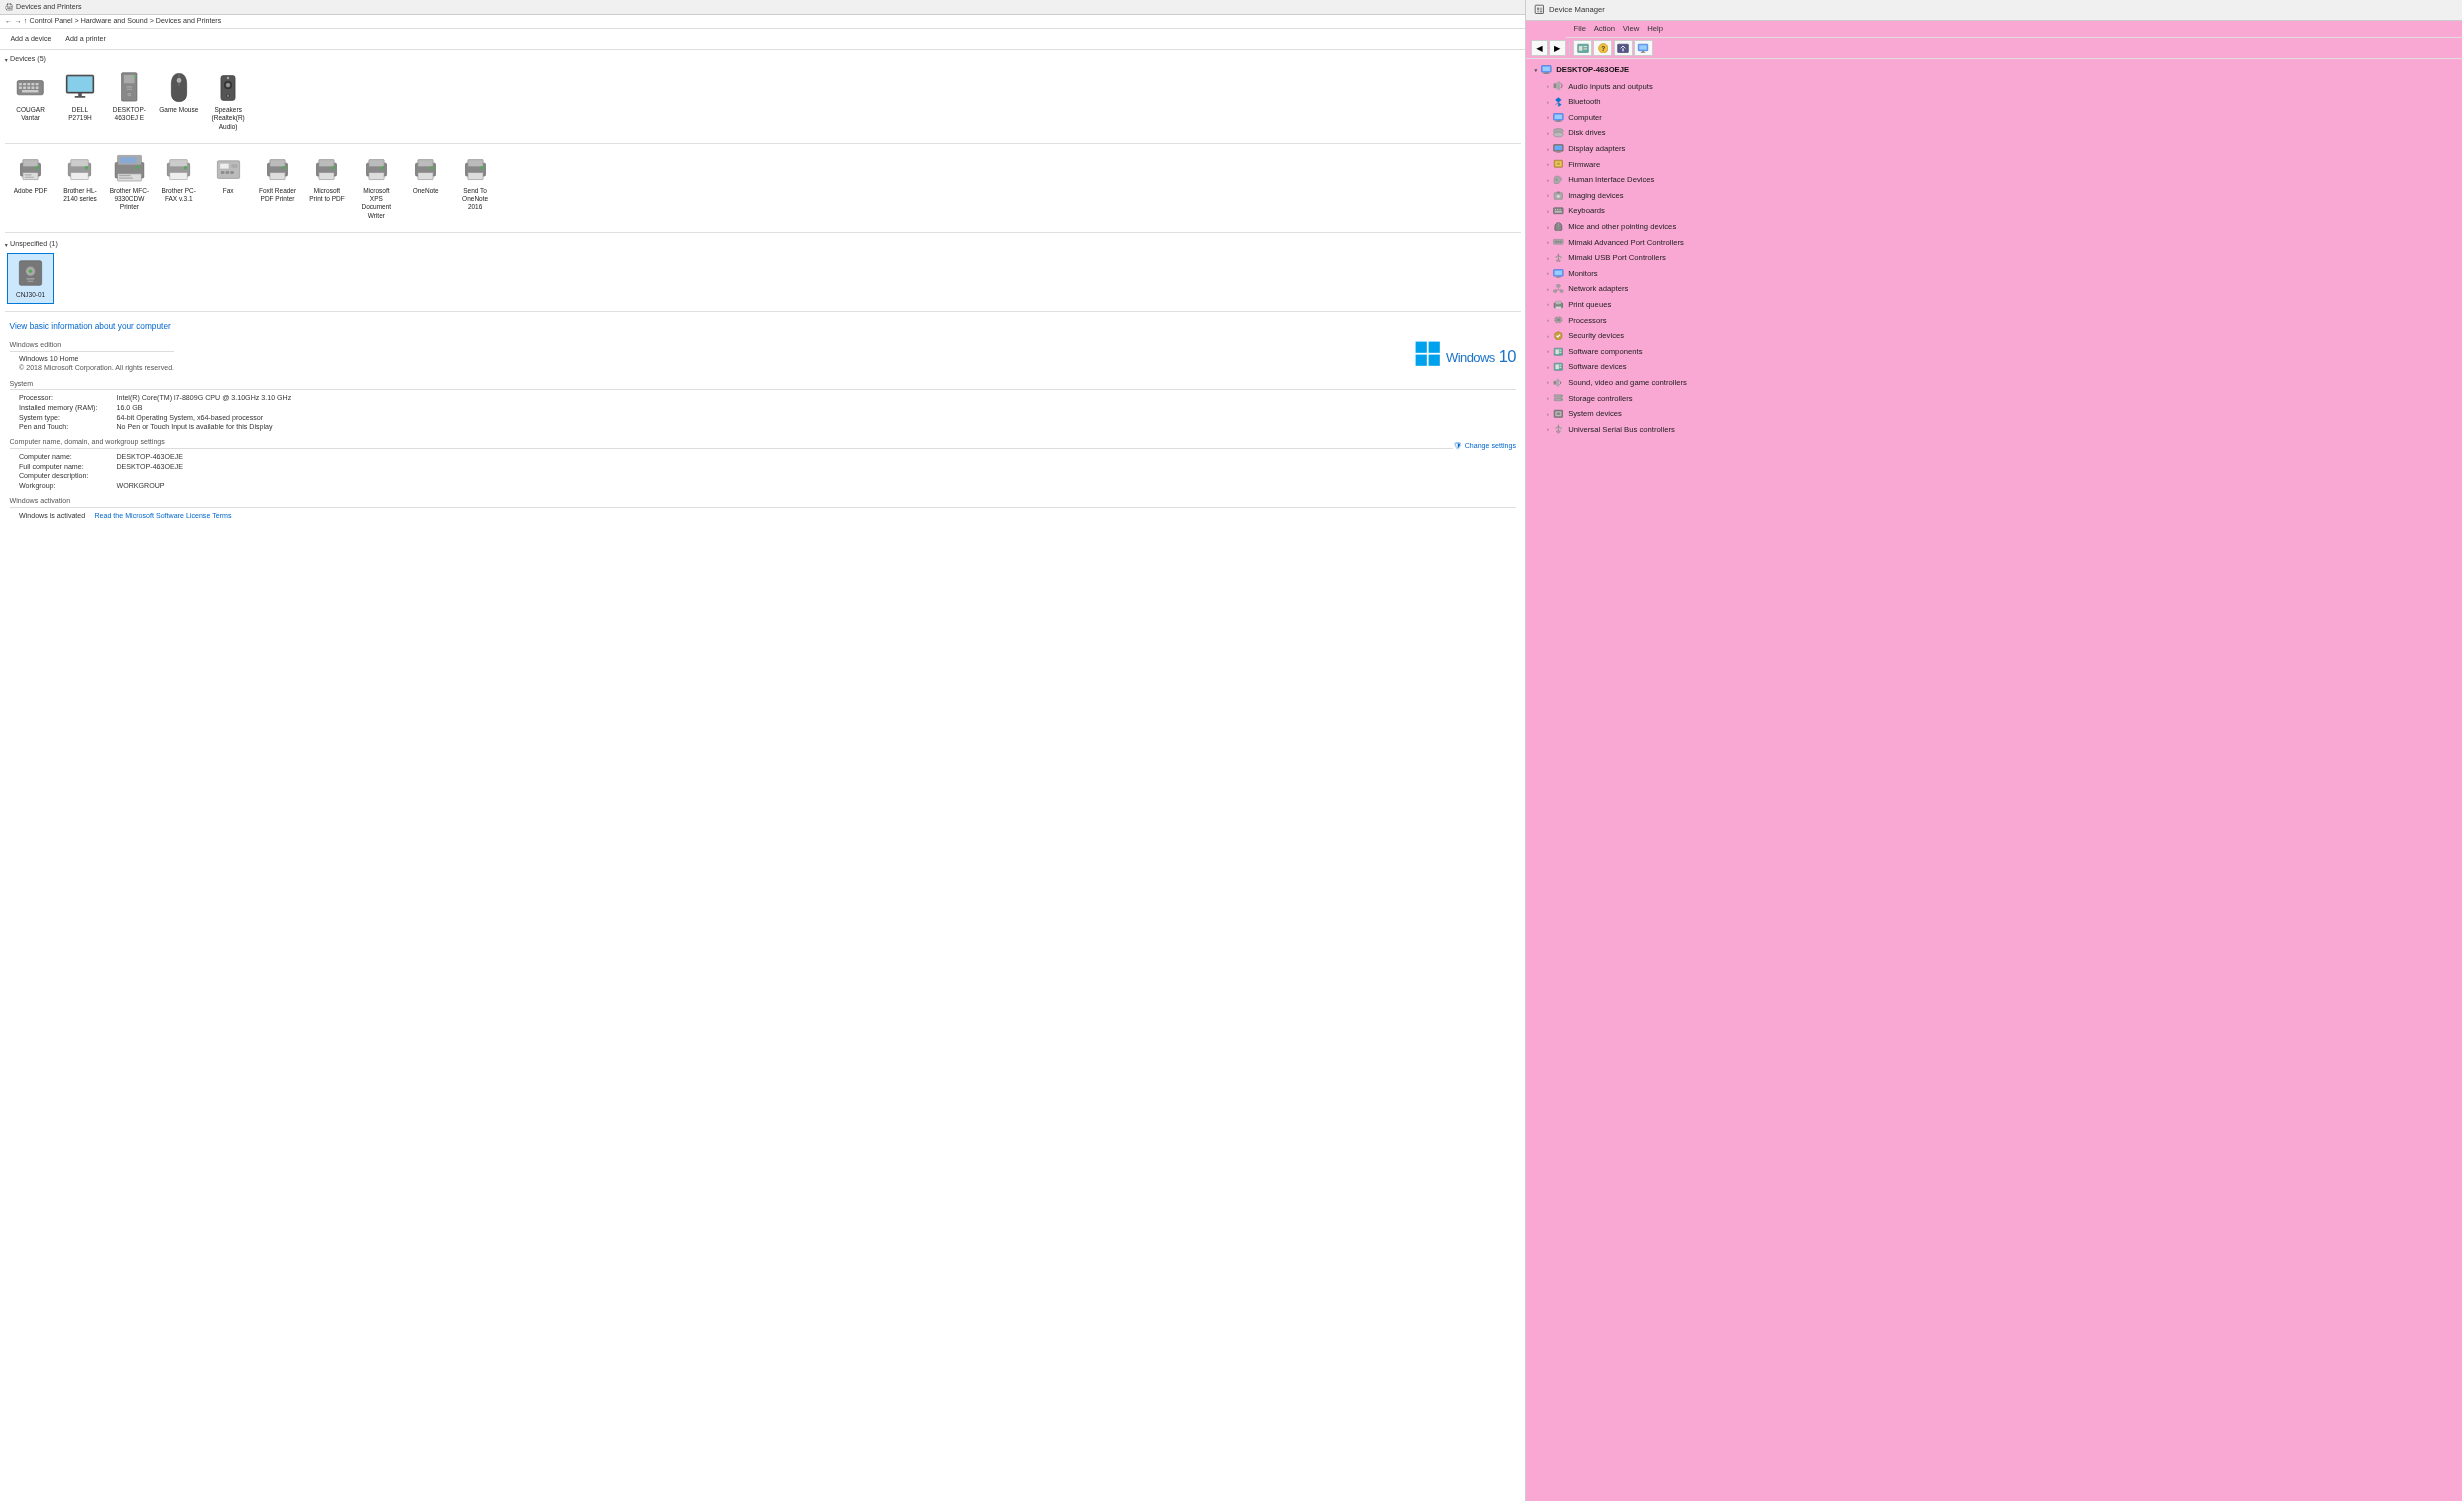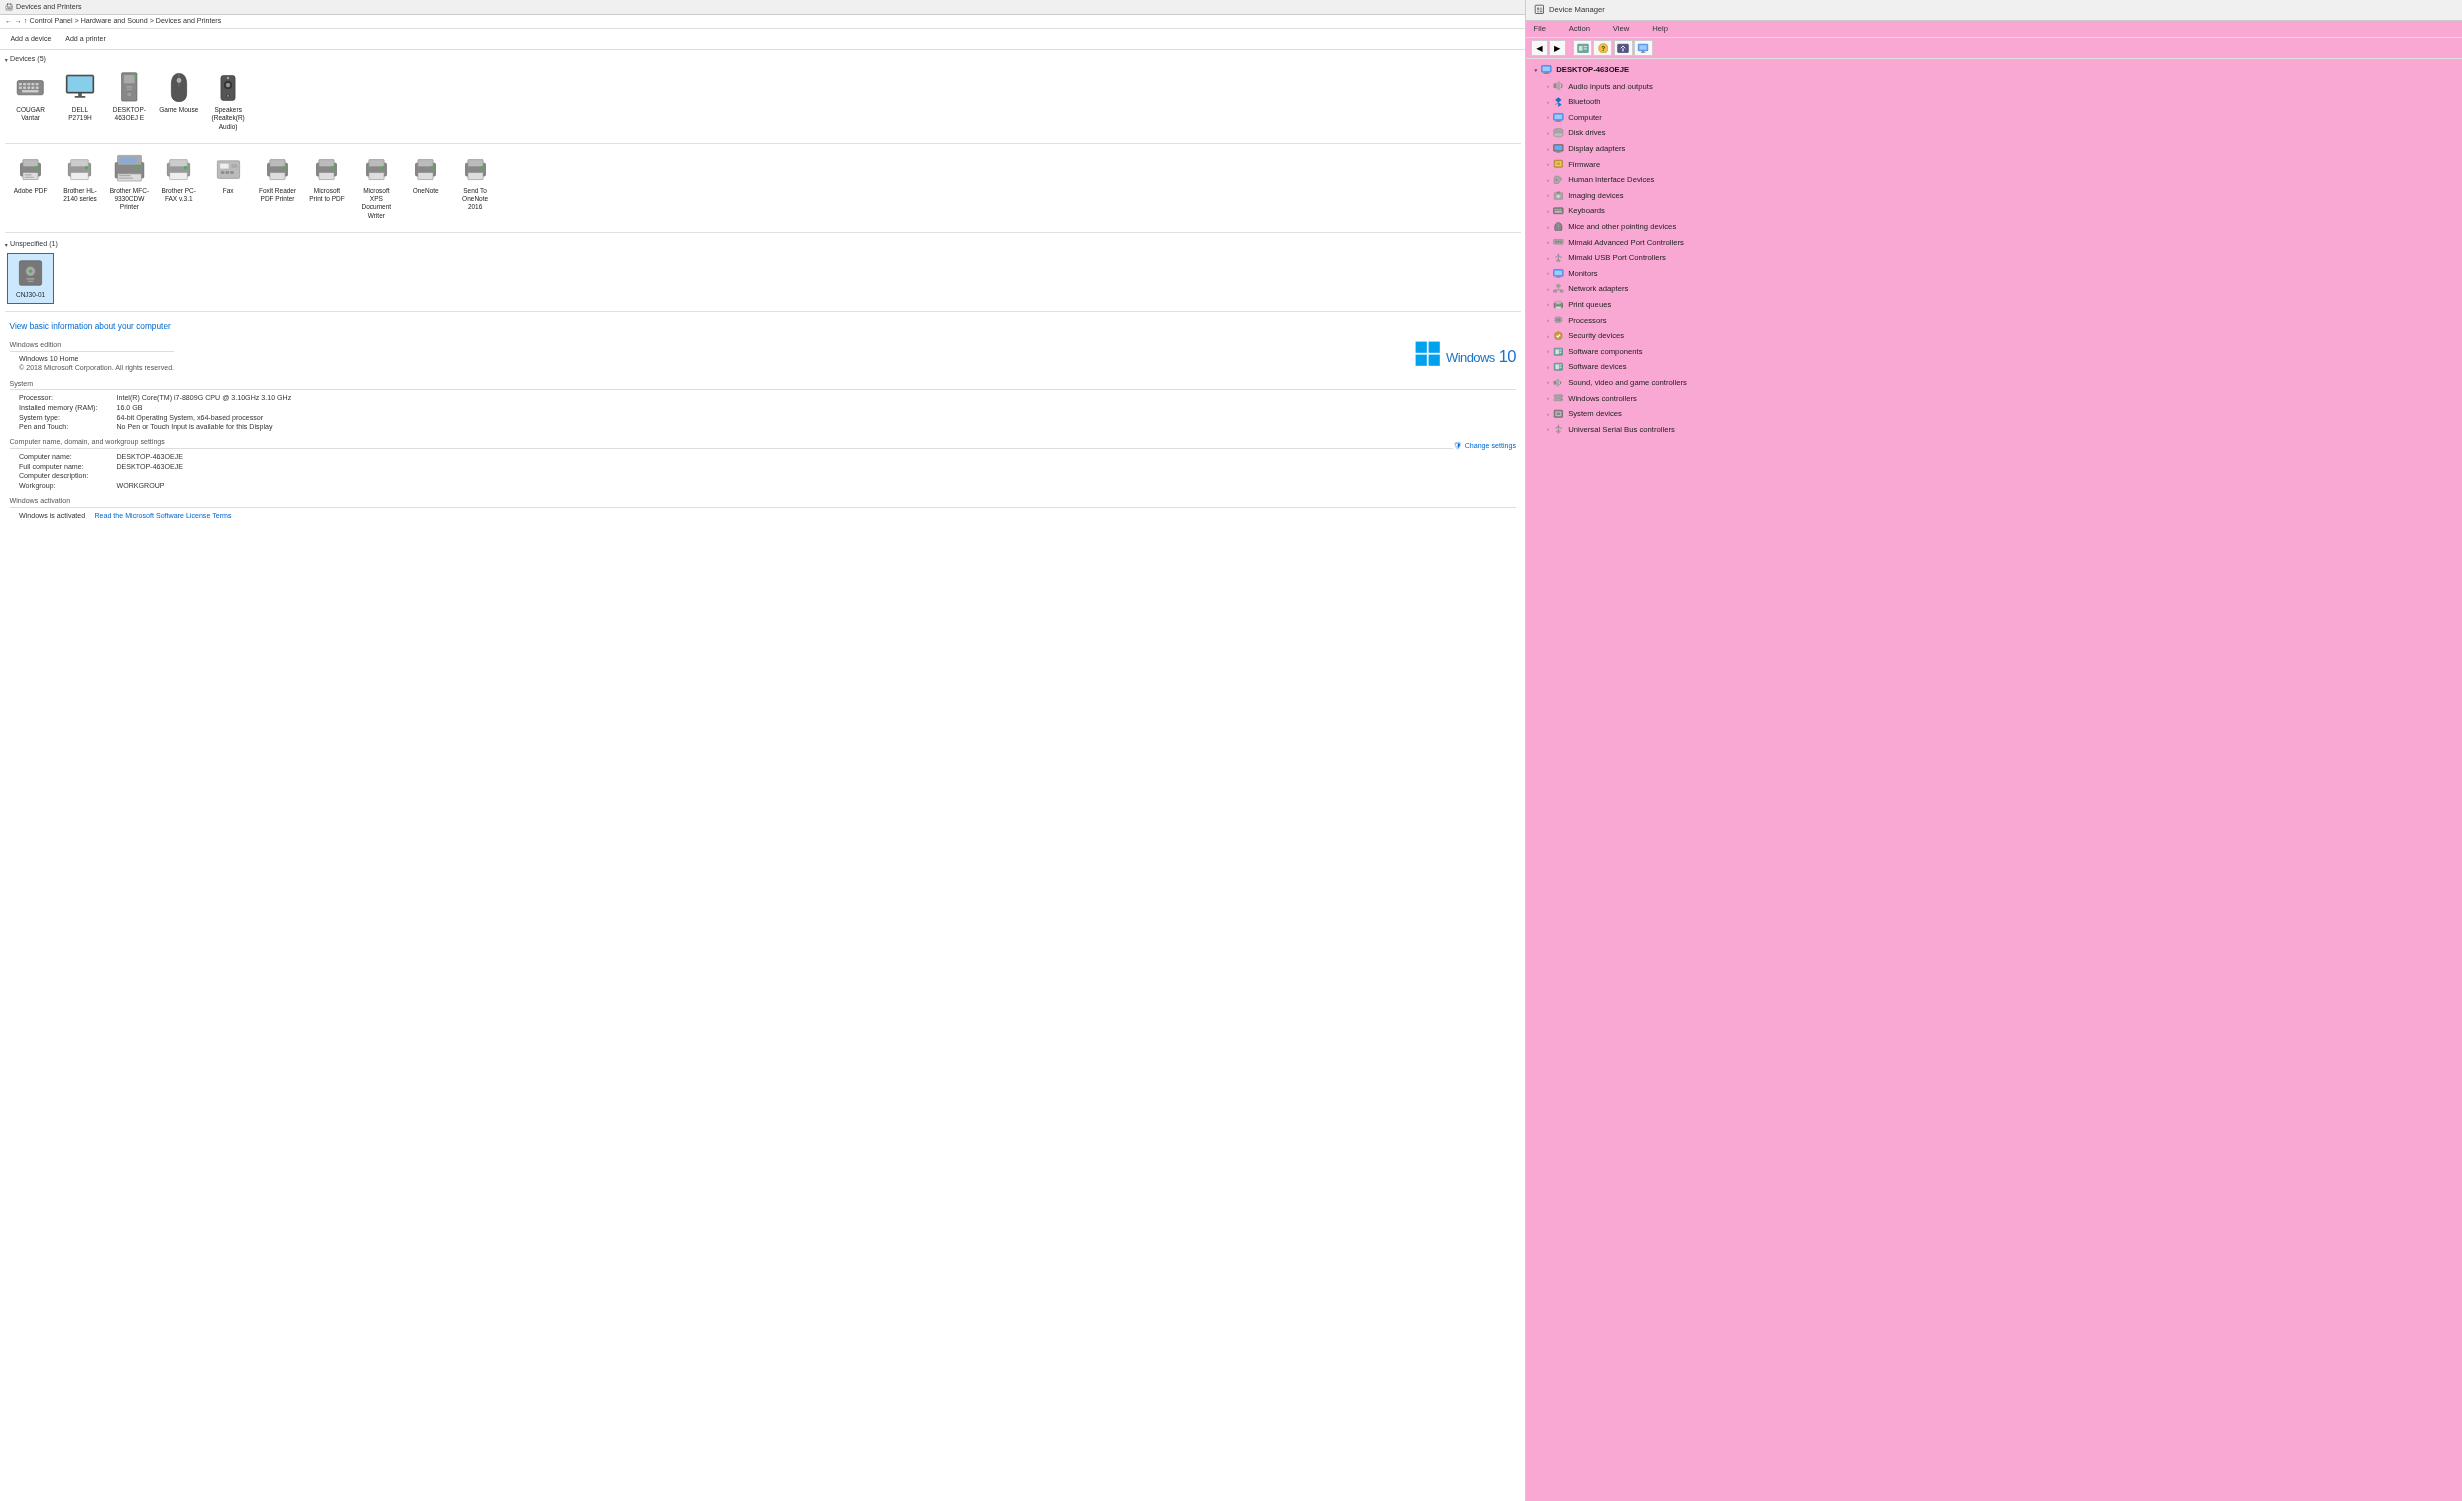--- a/index.html
+++ b/index.html
@@ -205,21 +205,22 @@
       border-bottom: 0.6px solid #ccc;
       display: flex;
       align-items: center;
       gap: 4.7px;
     }
 
     .dm-menu-bar {
       display: flex;
       padding: 2.4px 4.7px;
       border-bottom: 0.6px solid #ddd;
-      gap: 18px;
+      gap: 3px;
+      margin-left: 40px;
     }
 
     .dm-menu-item {
       font-size: 7.7px;
       color: #333;
       cursor: pointer;
       padding: 1.2px 2.4px;
     }
 
     .dm-toolbar {
@@ -965,21 +966,21 @@
         <div class="tree-item" style="padding-left: 16.6px;">
           <div class="tree-expand">›</div>
           <div class="tree-icon">
             <svg width="10.7" height="9.5" viewBox="0 0 18 16">
               <rect x="2" y="3" width="14" height="4" rx="1" fill="#aaa" stroke="#888" stroke-width="1"></rect>
               <rect x="2" y="9" width="14" height="4" rx="1" fill="#aaa" stroke="#888" stroke-width="1"></rect>
               <circle cx="14" cy="5" r="1" fill="#5a5"></circle>
               <circle cx="14" cy="11" r="1" fill="#5a5"></circle>
             </svg>
           </div>
-          <span class="tree-label">Windows controllers</span>
+          <span class="tree-label">Storage controllers</span>
         </div>
         <div class="tree-item" style="padding-left: 16.6px;">
           <div class="tree-expand">›</div>
           <div class="tree-icon">
             <svg width="10.7" height="9.5" viewBox="0 0 18 16">
               <rect x="2" y="2" width="14" height="12" rx="1" fill="#888" stroke="#555" stroke-width="1"></rect>
               <rect x="4" y="4" width="10" height="8" fill="#bbb"></rect>
               <rect x="6" y="6" width="6" height="4" fill="#888"></rect>
             </svg>
           </div>

